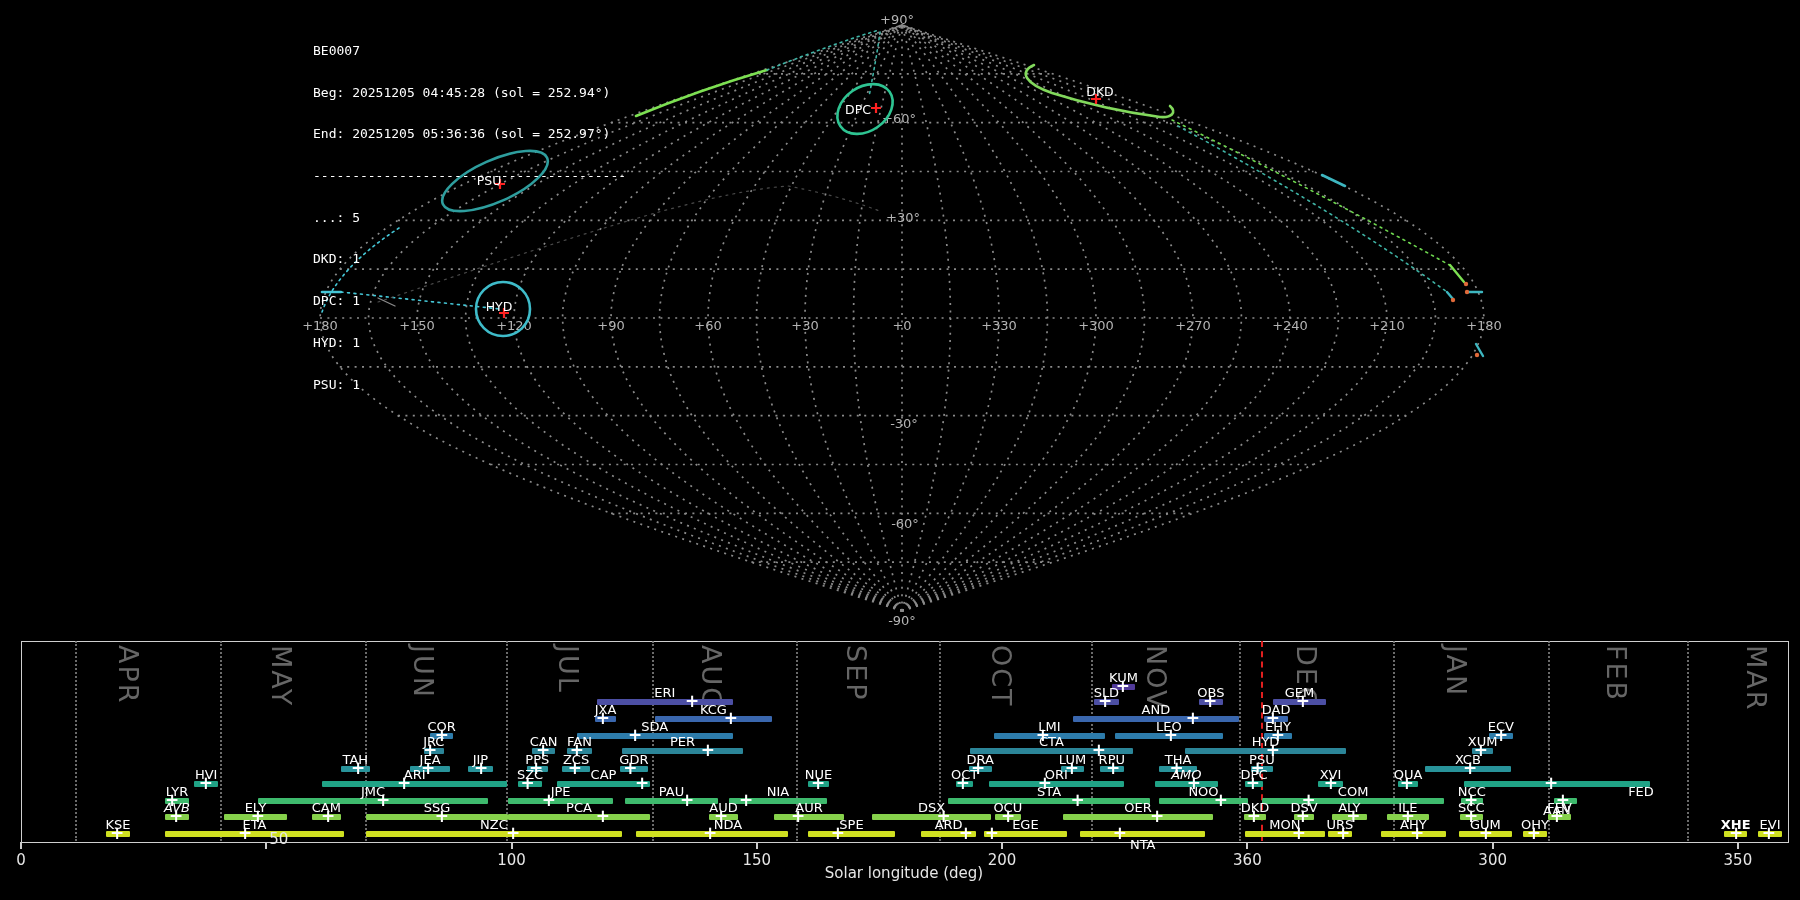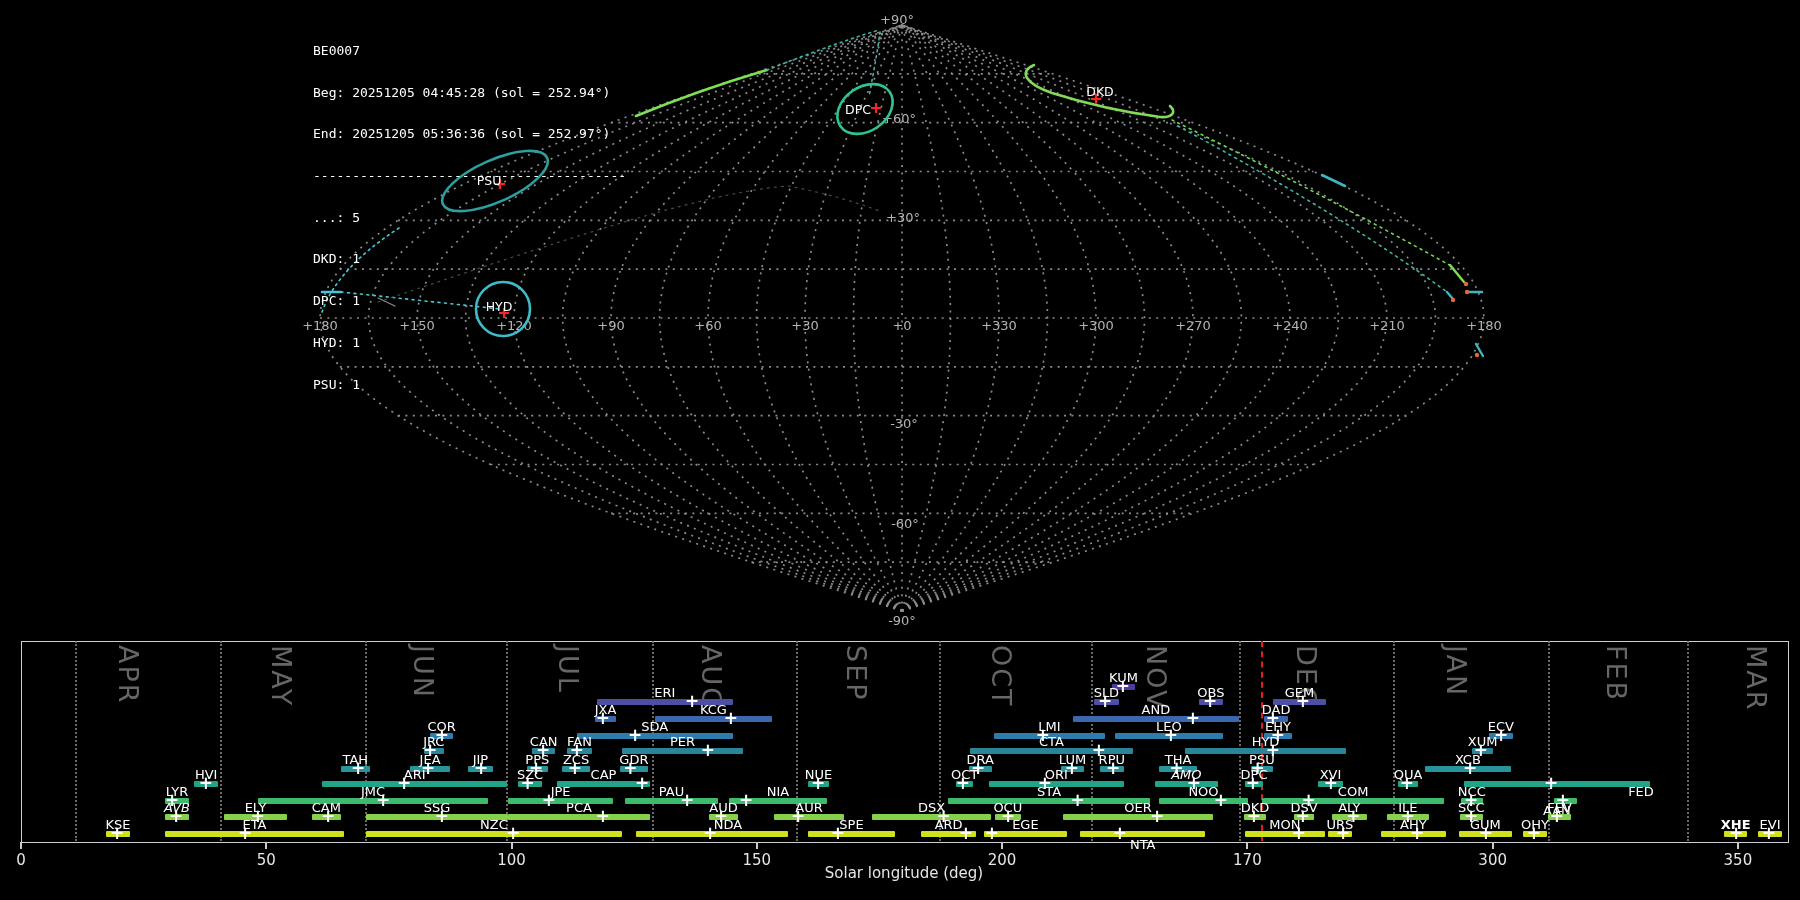--- a/index.html
+++ b/index.html
@@ -416,28 +416,28 @@
       <div class="bplus" style="left: 1533.9px; top: 834px;">+</div>
       <div class="bar" style="left: 1724.2px; top: 831px; width: 23.1px; background: rgb(207, 224, 33);"></div>
       <div class="blabel" style="left: 1705.7px; top: 817px; font-weight: bold;">XHE</div>
       <div class="bplus" style="left: 1736px; top: 834px;">+</div>
       <div class="bar" style="left: 1758.1px; top: 831px; width: 24px; background: rgb(207, 224, 33);"></div>
       <div class="blabel" style="left: 1740.1px; top: 817px;">EVI</div>
       <div class="bplus" style="left: 1768.8px; top: 834px;">+</div>
       <div class="tick" style="left: 20px; top: 842px;"></div>
       <div class="ticklabel" style="left: -1px; top: 851px;">0</div>
       <div class="tick" style="left: 265.3px; top: 842px;"></div>
-      <div class="ticklabel" style="left: 244.3px; top: 851px;">50</div>
+      <div class="ticklabel" style="left: 244.3px; top: 830px; text-align: right;">50</div>
       <div class="tick" style="left: 510.6px; top: 842px;"></div>
       <div class="ticklabel" style="left: 489.6px; top: 851px;">100</div>
       <div class="tick" style="left: 755.8px; top: 842px;"></div>
       <div class="ticklabel" style="left: 734.8px; top: 851px;">150</div>
       <div class="tick" style="left: 1001.1px; top: 842px;"></div>
       <div class="ticklabel" style="left: 980.1px; top: 851px;">200</div>
       <div class="tick" style="left: 1246.4px; top: 842px;"></div>
-      <div class="ticklabel" style="left: 1225.4px; top: 851px;">170</div>
+      <div class="ticklabel" style="left: 1225.4px; top: 851px;">360</div>
       <div class="tick" style="left: 1491.7px; top: 842px;"></div>
       <div class="ticklabel" style="left: 1470.7px; top: 851px;">300</div>
       <div class="tick" style="left: 1736.9px; top: 842px;"></div>
       <div class="ticklabel" style="left: 1715.9px; top: 851px;">350</div>
     </div>
   <div class="xtitle">Solar longitude (deg)</div>
 </div>
 
 </body></html>

